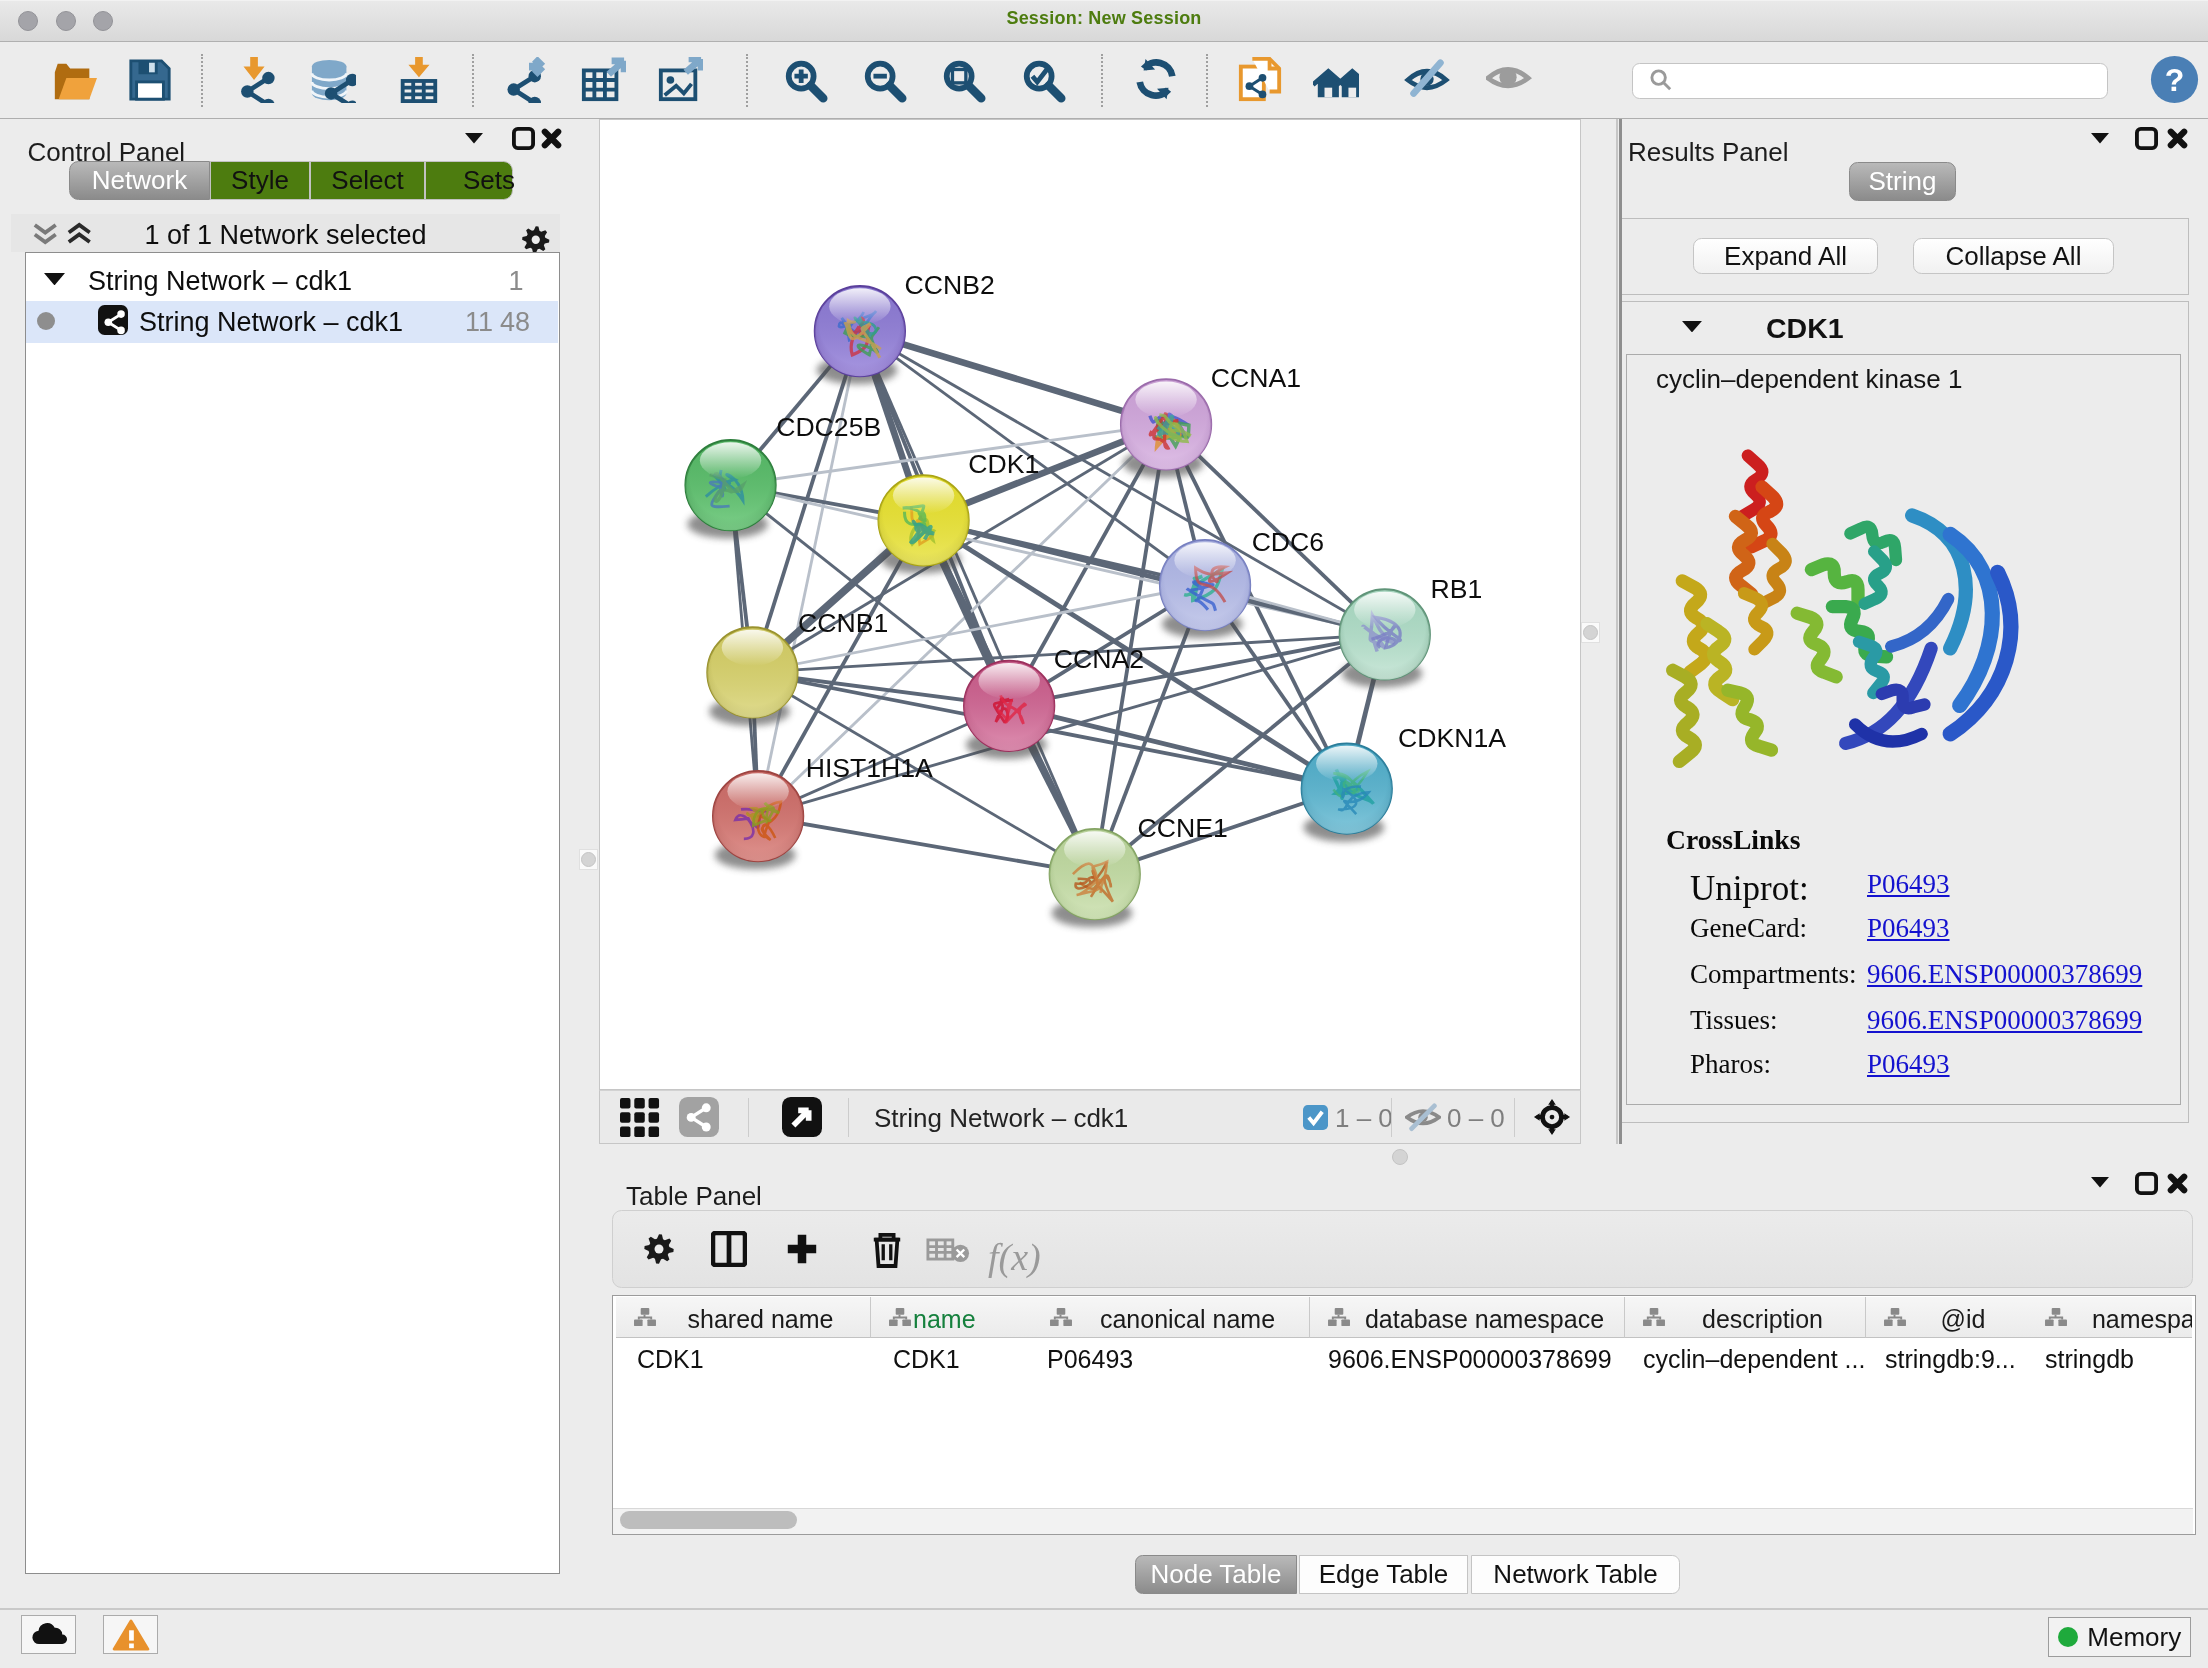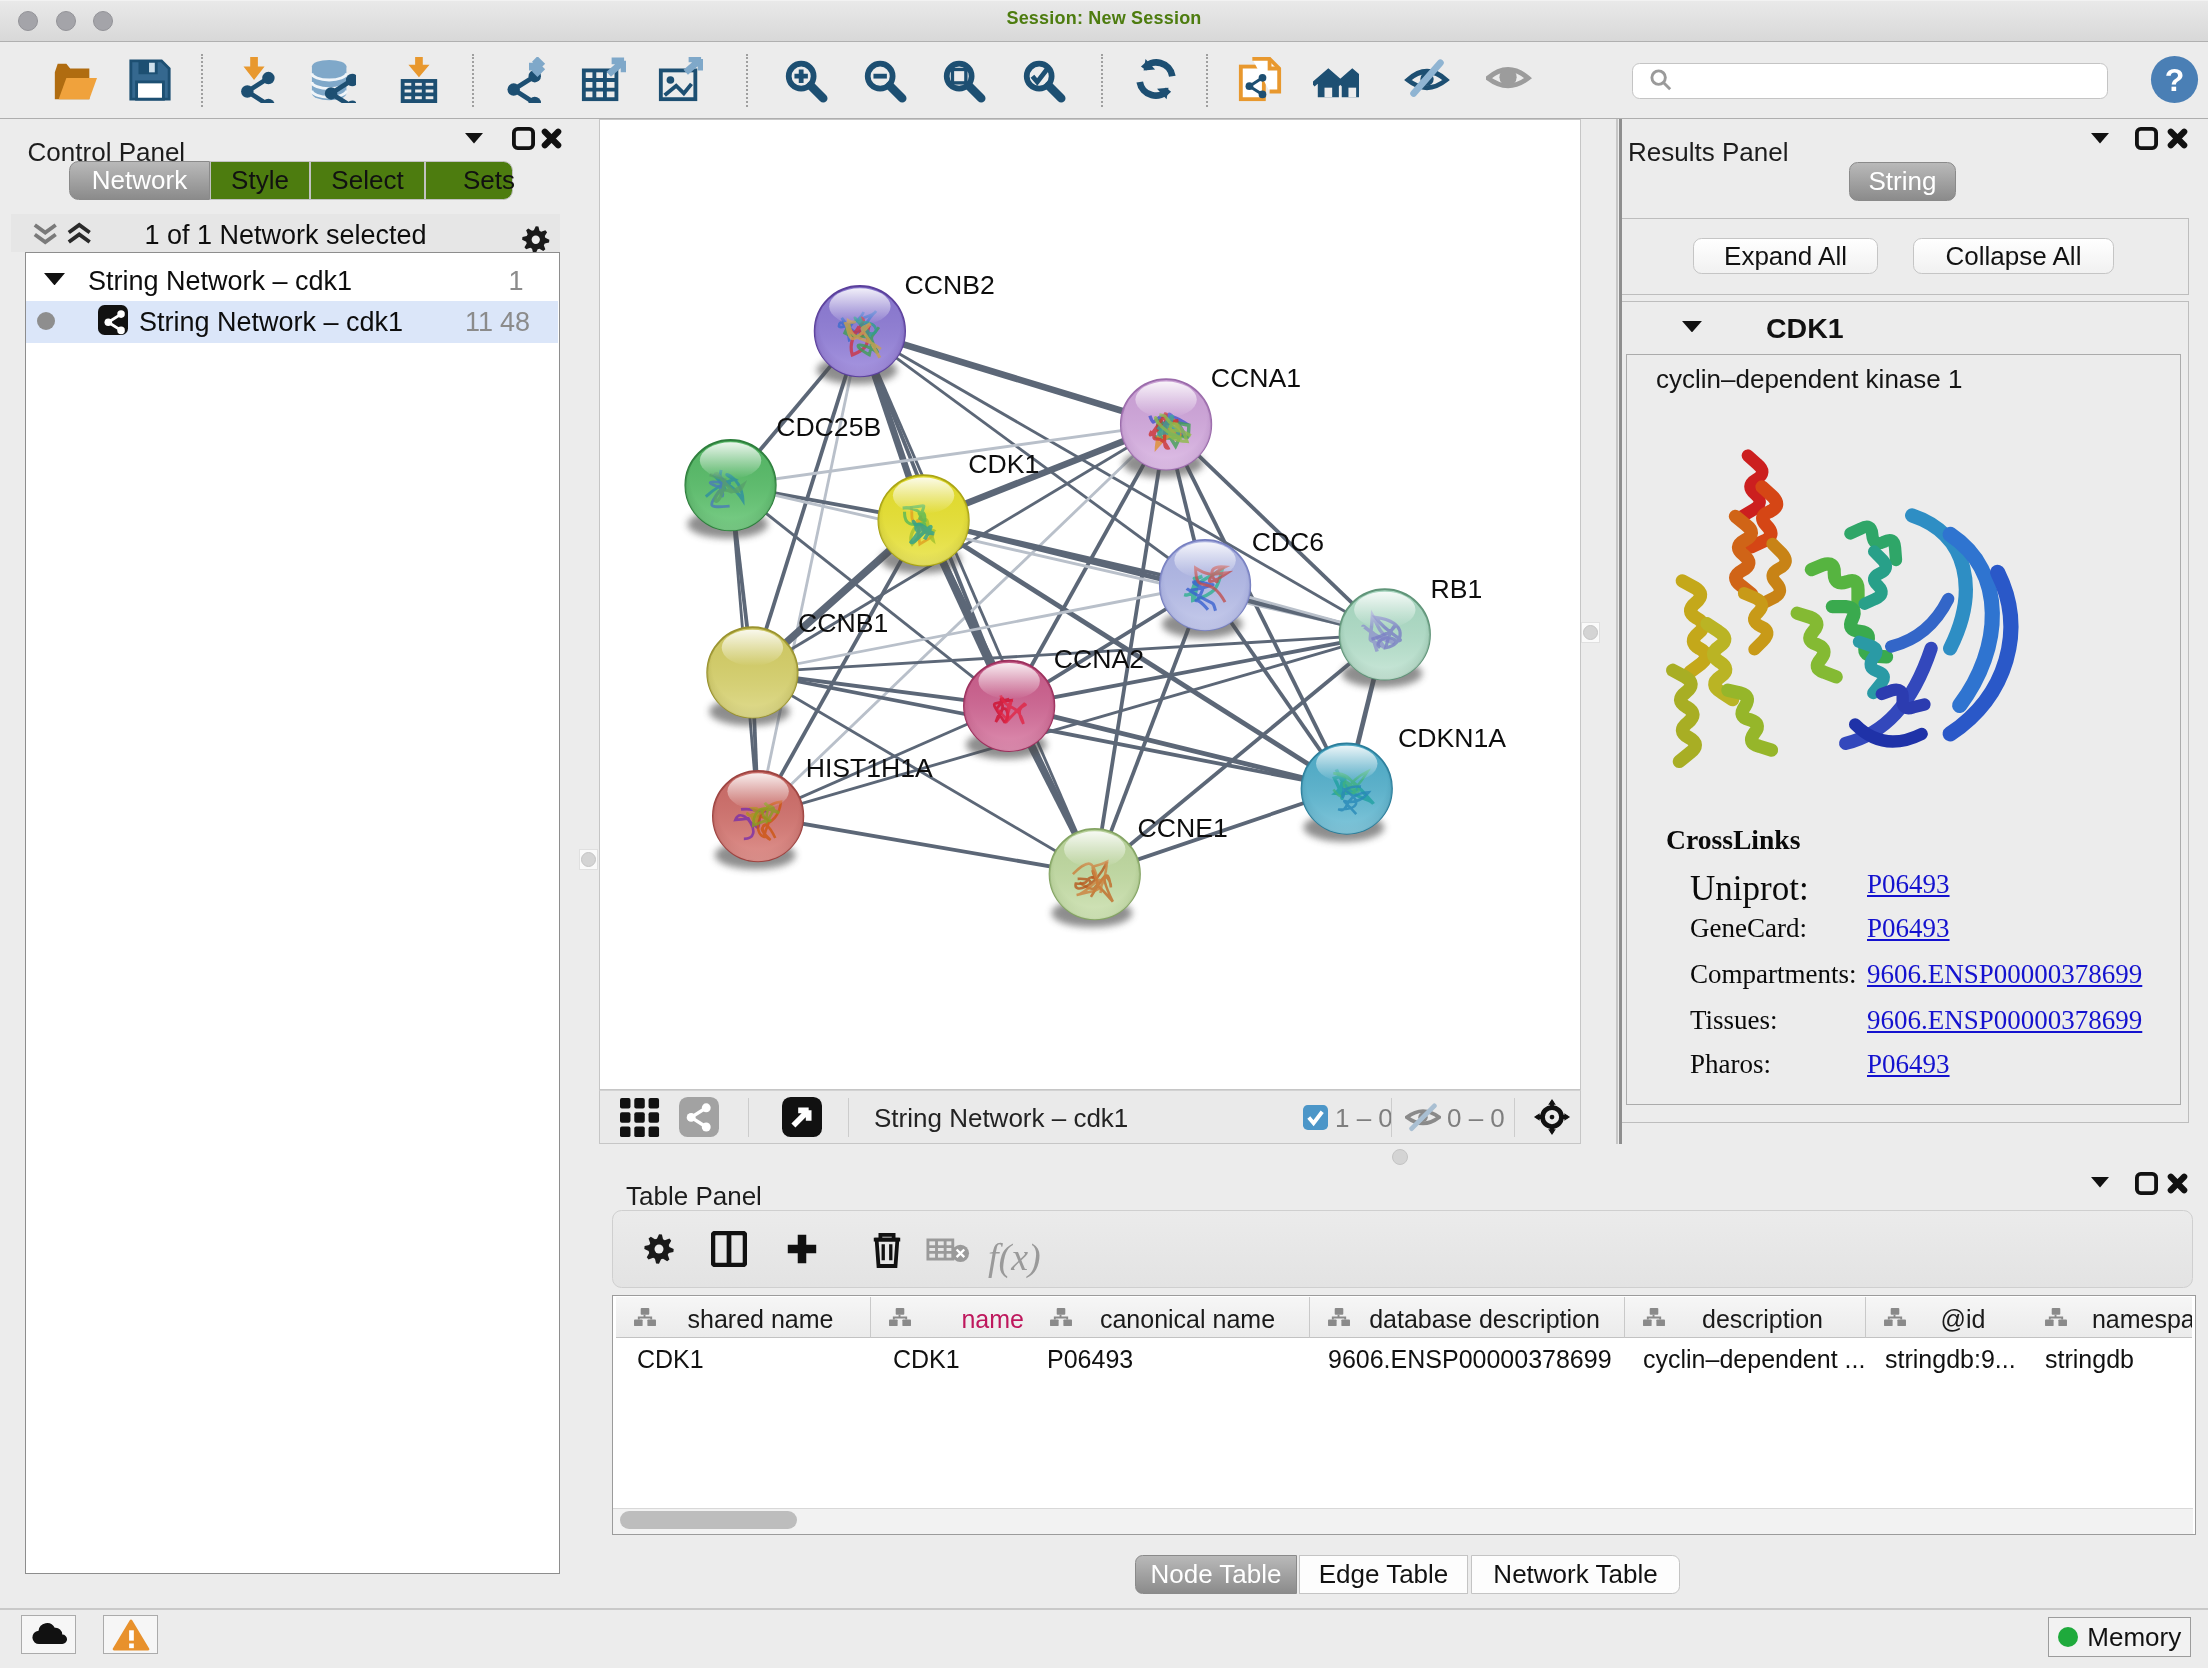--- a/index.html
+++ b/index.html
@@ -684,41 +684,41 @@
     <div class="abs" style="left:45px;top:7.6px;width:205px;text-align:center;font-size:25px;color:#1a1a1a;white-space:nowrap">shared name</div>
     <div class="abs" style="left:258px;top:0;width:161px;height:41px;background:linear-gradient(#f6f6f6,#ebebeb);border-right:1.9px solid #c9c9c9;border-bottom:1.9px solid #c2c2c2"></div>
     <svg class="abs" style="left:275px;top:9.5px" width="24" height="21" viewBox="0 0 25 22">
       <g fill="#8a8a8a">
         <rect x="8" y="1" width="9" height="7" rx="1"></rect>
         <rect x="1" y="13" width="9" height="7" rx="1"></rect>
         <rect x="15" y="13" width="9" height="7" rx="1"></rect>
         <path d="M12 8 V11 M6 13 V11 H19 V13" stroke="#8a8a8a" stroke-width="2" fill="none"></path>
       </g>
     </svg>
-    <div class="abs" style="left:300px;top:7.6px;width:111px;text-align:right;font-size:25px;color:#be185d;white-space:nowrap">name</div>
+    <div class="abs" style="left:300px;top:7.6px;width:111px;text-align:left;font-size:25px;color:#15803d;white-space:nowrap">name</div>
     <div class="abs" style="left:418px;top:0;width:279px;height:41px;background:linear-gradient(#f6f6f6,#ebebeb);border-right:1.9px solid #c9c9c9;border-bottom:1.9px solid #c2c2c2"></div>
     <svg class="abs" style="left:436px;top:9.5px" width="24" height="21" viewBox="0 0 25 22">
       <g fill="#8a8a8a">
         <rect x="8" y="1" width="9" height="7" rx="1"></rect>
         <rect x="1" y="13" width="9" height="7" rx="1"></rect>
         <rect x="15" y="13" width="9" height="7" rx="1"></rect>
         <path d="M12 8 V11 M6 13 V11 H19 V13" stroke="#8a8a8a" stroke-width="2" fill="none"></path>
       </g>
     </svg>
     <div class="abs" style="left:460px;top:7.6px;width:229px;text-align:center;font-size:25px;color:#1a1a1a;white-space:nowrap">canonical name</div>
     <div class="abs" style="left:697px;top:0;width:315px;height:41px;background:linear-gradient(#f6f6f6,#ebebeb);border-right:1.9px solid #c9c9c9;border-bottom:1.9px solid #c2c2c2"></div>
     <svg class="abs" style="left:714px;top:9.5px" width="24" height="21" viewBox="0 0 25 22">
       <g fill="#8a8a8a">
         <rect x="8" y="1" width="9" height="7" rx="1"></rect>
         <rect x="1" y="13" width="9" height="7" rx="1"></rect>
         <rect x="15" y="13" width="9" height="7" rx="1"></rect>
         <path d="M12 8 V11 M6 13 V11 H19 V13" stroke="#8a8a8a" stroke-width="2" fill="none"></path>
       </g>
     </svg>
-    <div class="abs" style="left:739px;top:7.6px;width:265px;text-align:center;font-size:25px;color:#1a1a1a;white-space:nowrap">database description</div>
+    <div class="abs" style="left:739px;top:7.6px;width:265px;text-align:center;font-size:25px;color:#1a1a1a;white-space:nowrap">database namespace</div>
     <div class="abs" style="left:1012px;top:0;width:241px;height:41px;background:linear-gradient(#f6f6f6,#ebebeb);border-right:1.9px solid #c9c9c9;border-bottom:1.9px solid #c2c2c2"></div>
     <svg class="abs" style="left:1029px;top:9.5px" width="24" height="21" viewBox="0 0 25 22">
       <g fill="#8a8a8a">
         <rect x="8" y="1" width="9" height="7" rx="1"></rect>
         <rect x="1" y="13" width="9" height="7" rx="1"></rect>
         <rect x="15" y="13" width="9" height="7" rx="1"></rect>
         <path d="M12 8 V11 M6 13 V11 H19 V13" stroke="#8a8a8a" stroke-width="2" fill="none"></path>
       </g>
     </svg>
     <div class="abs" style="left:1054px;top:7.6px;width:191px;text-align:center;font-size:25px;color:#1a1a1a;white-space:nowrap">description</div>

